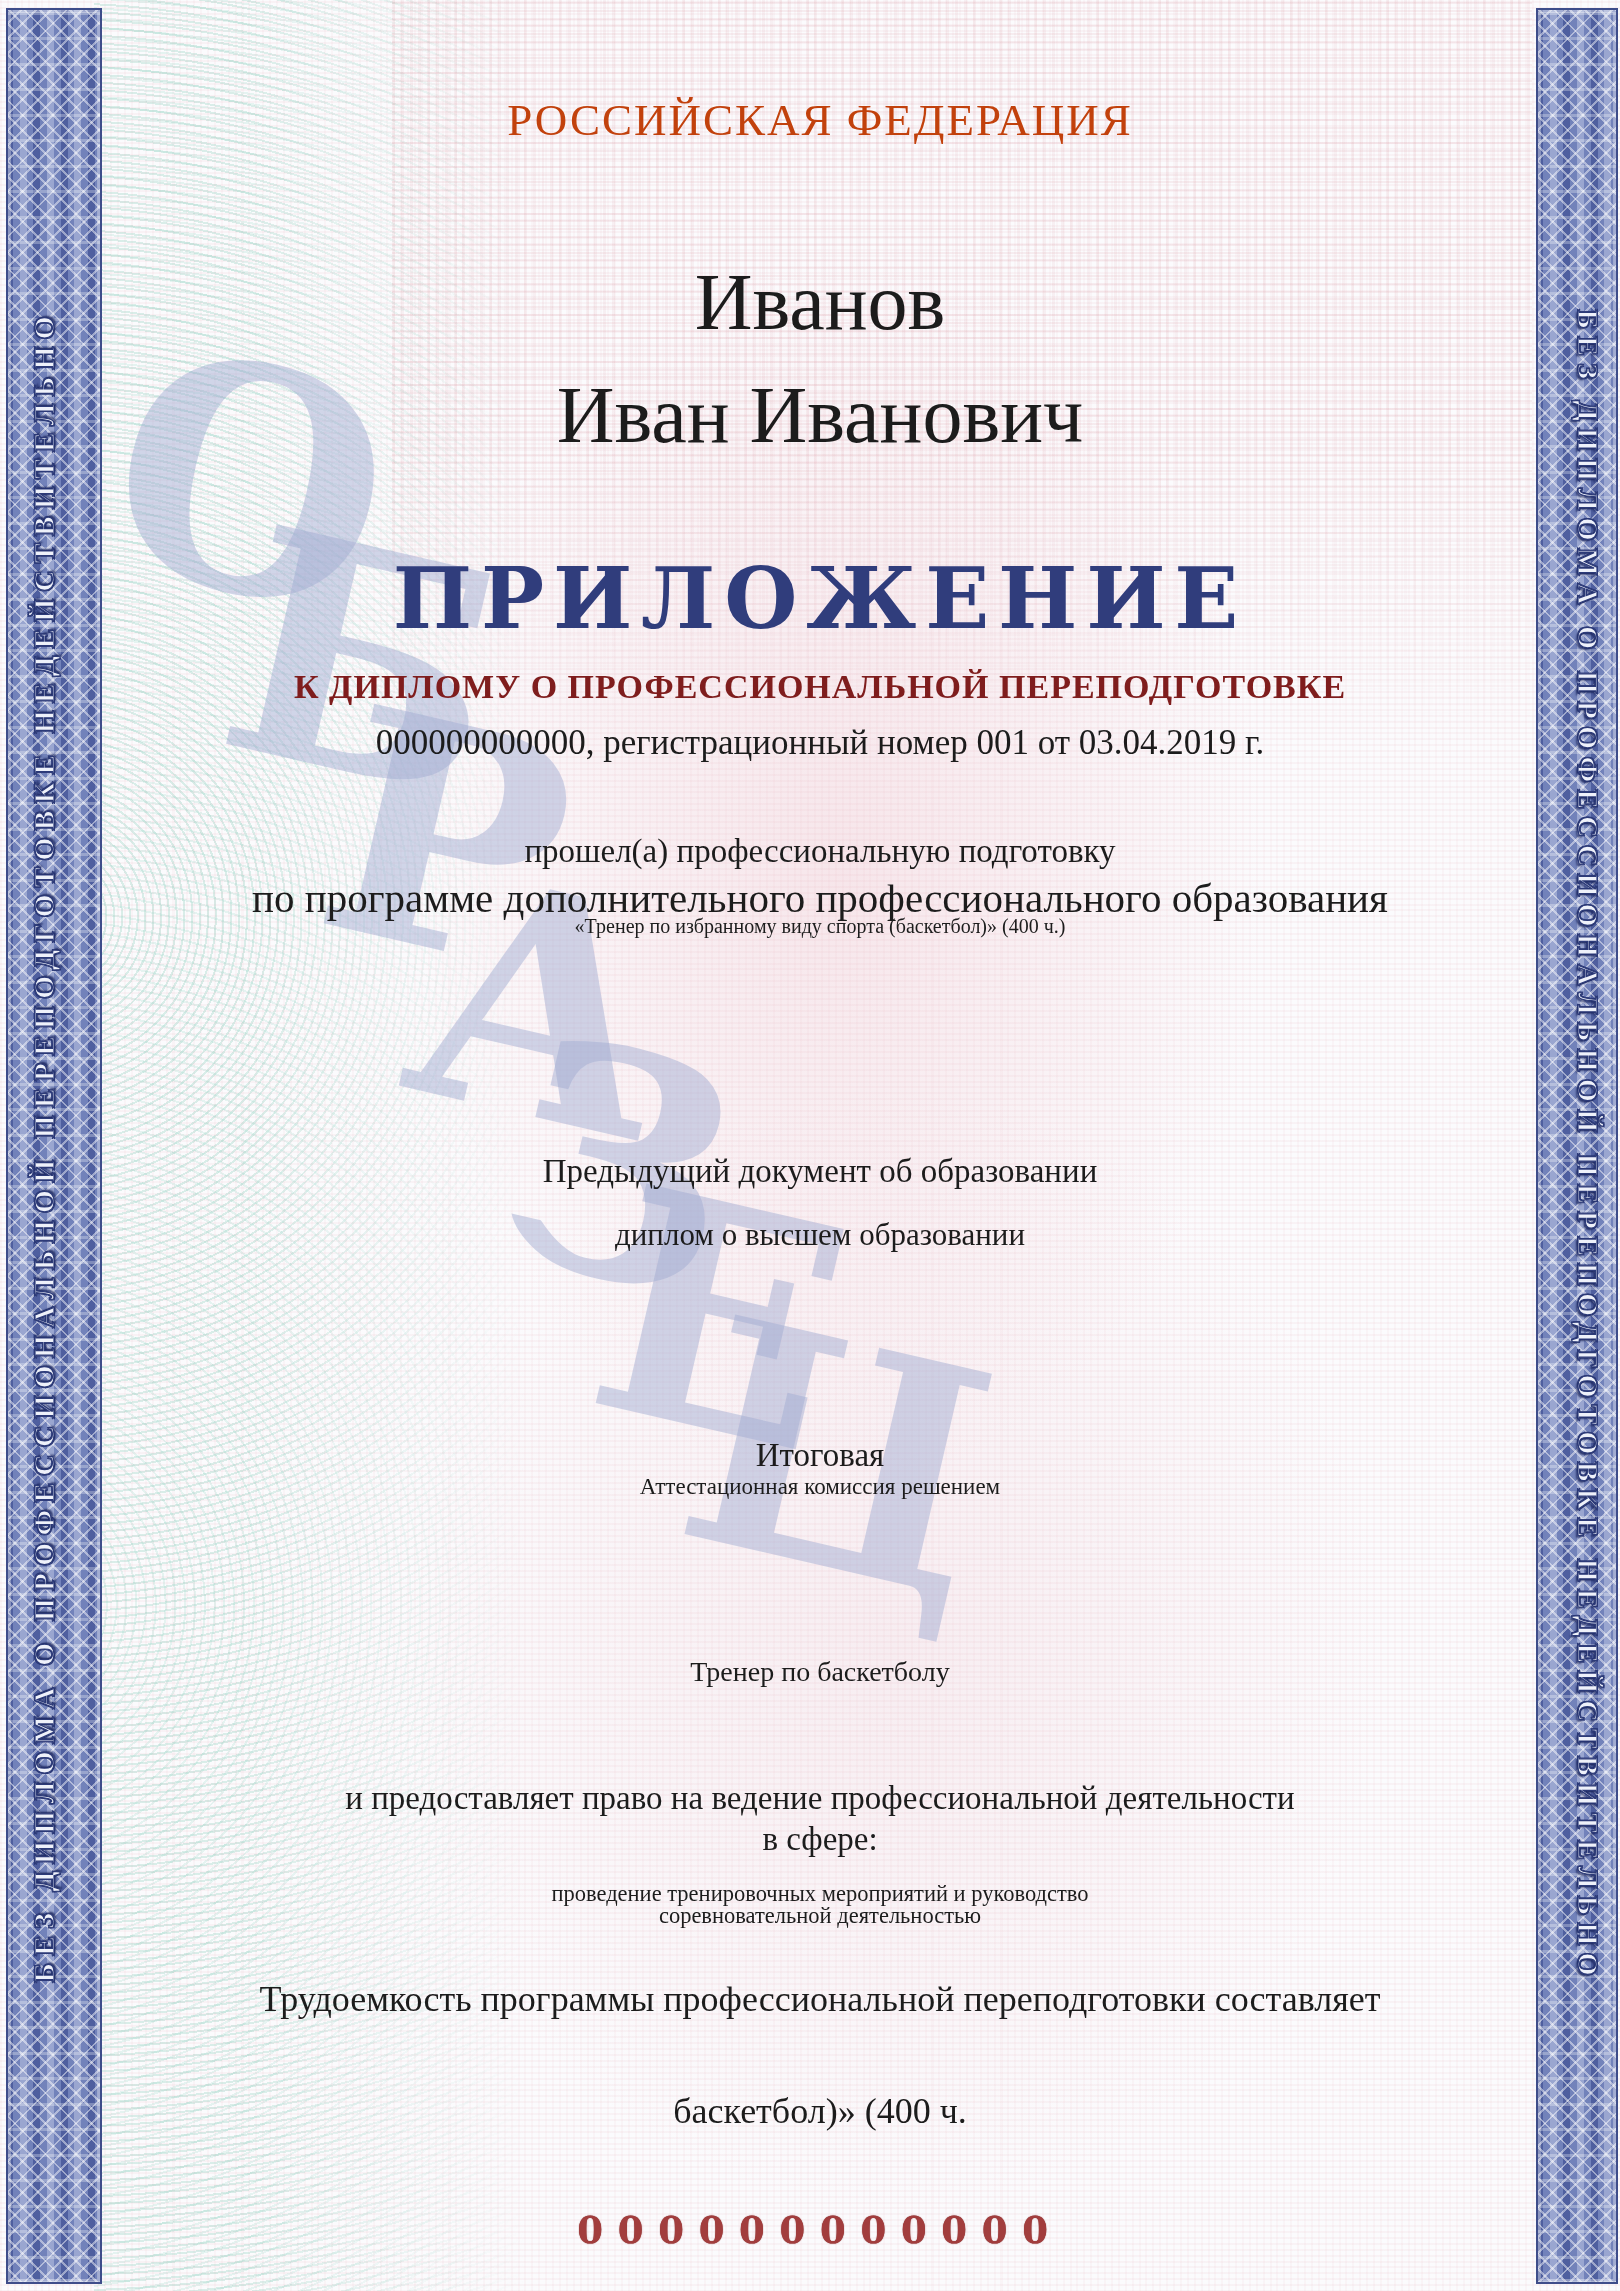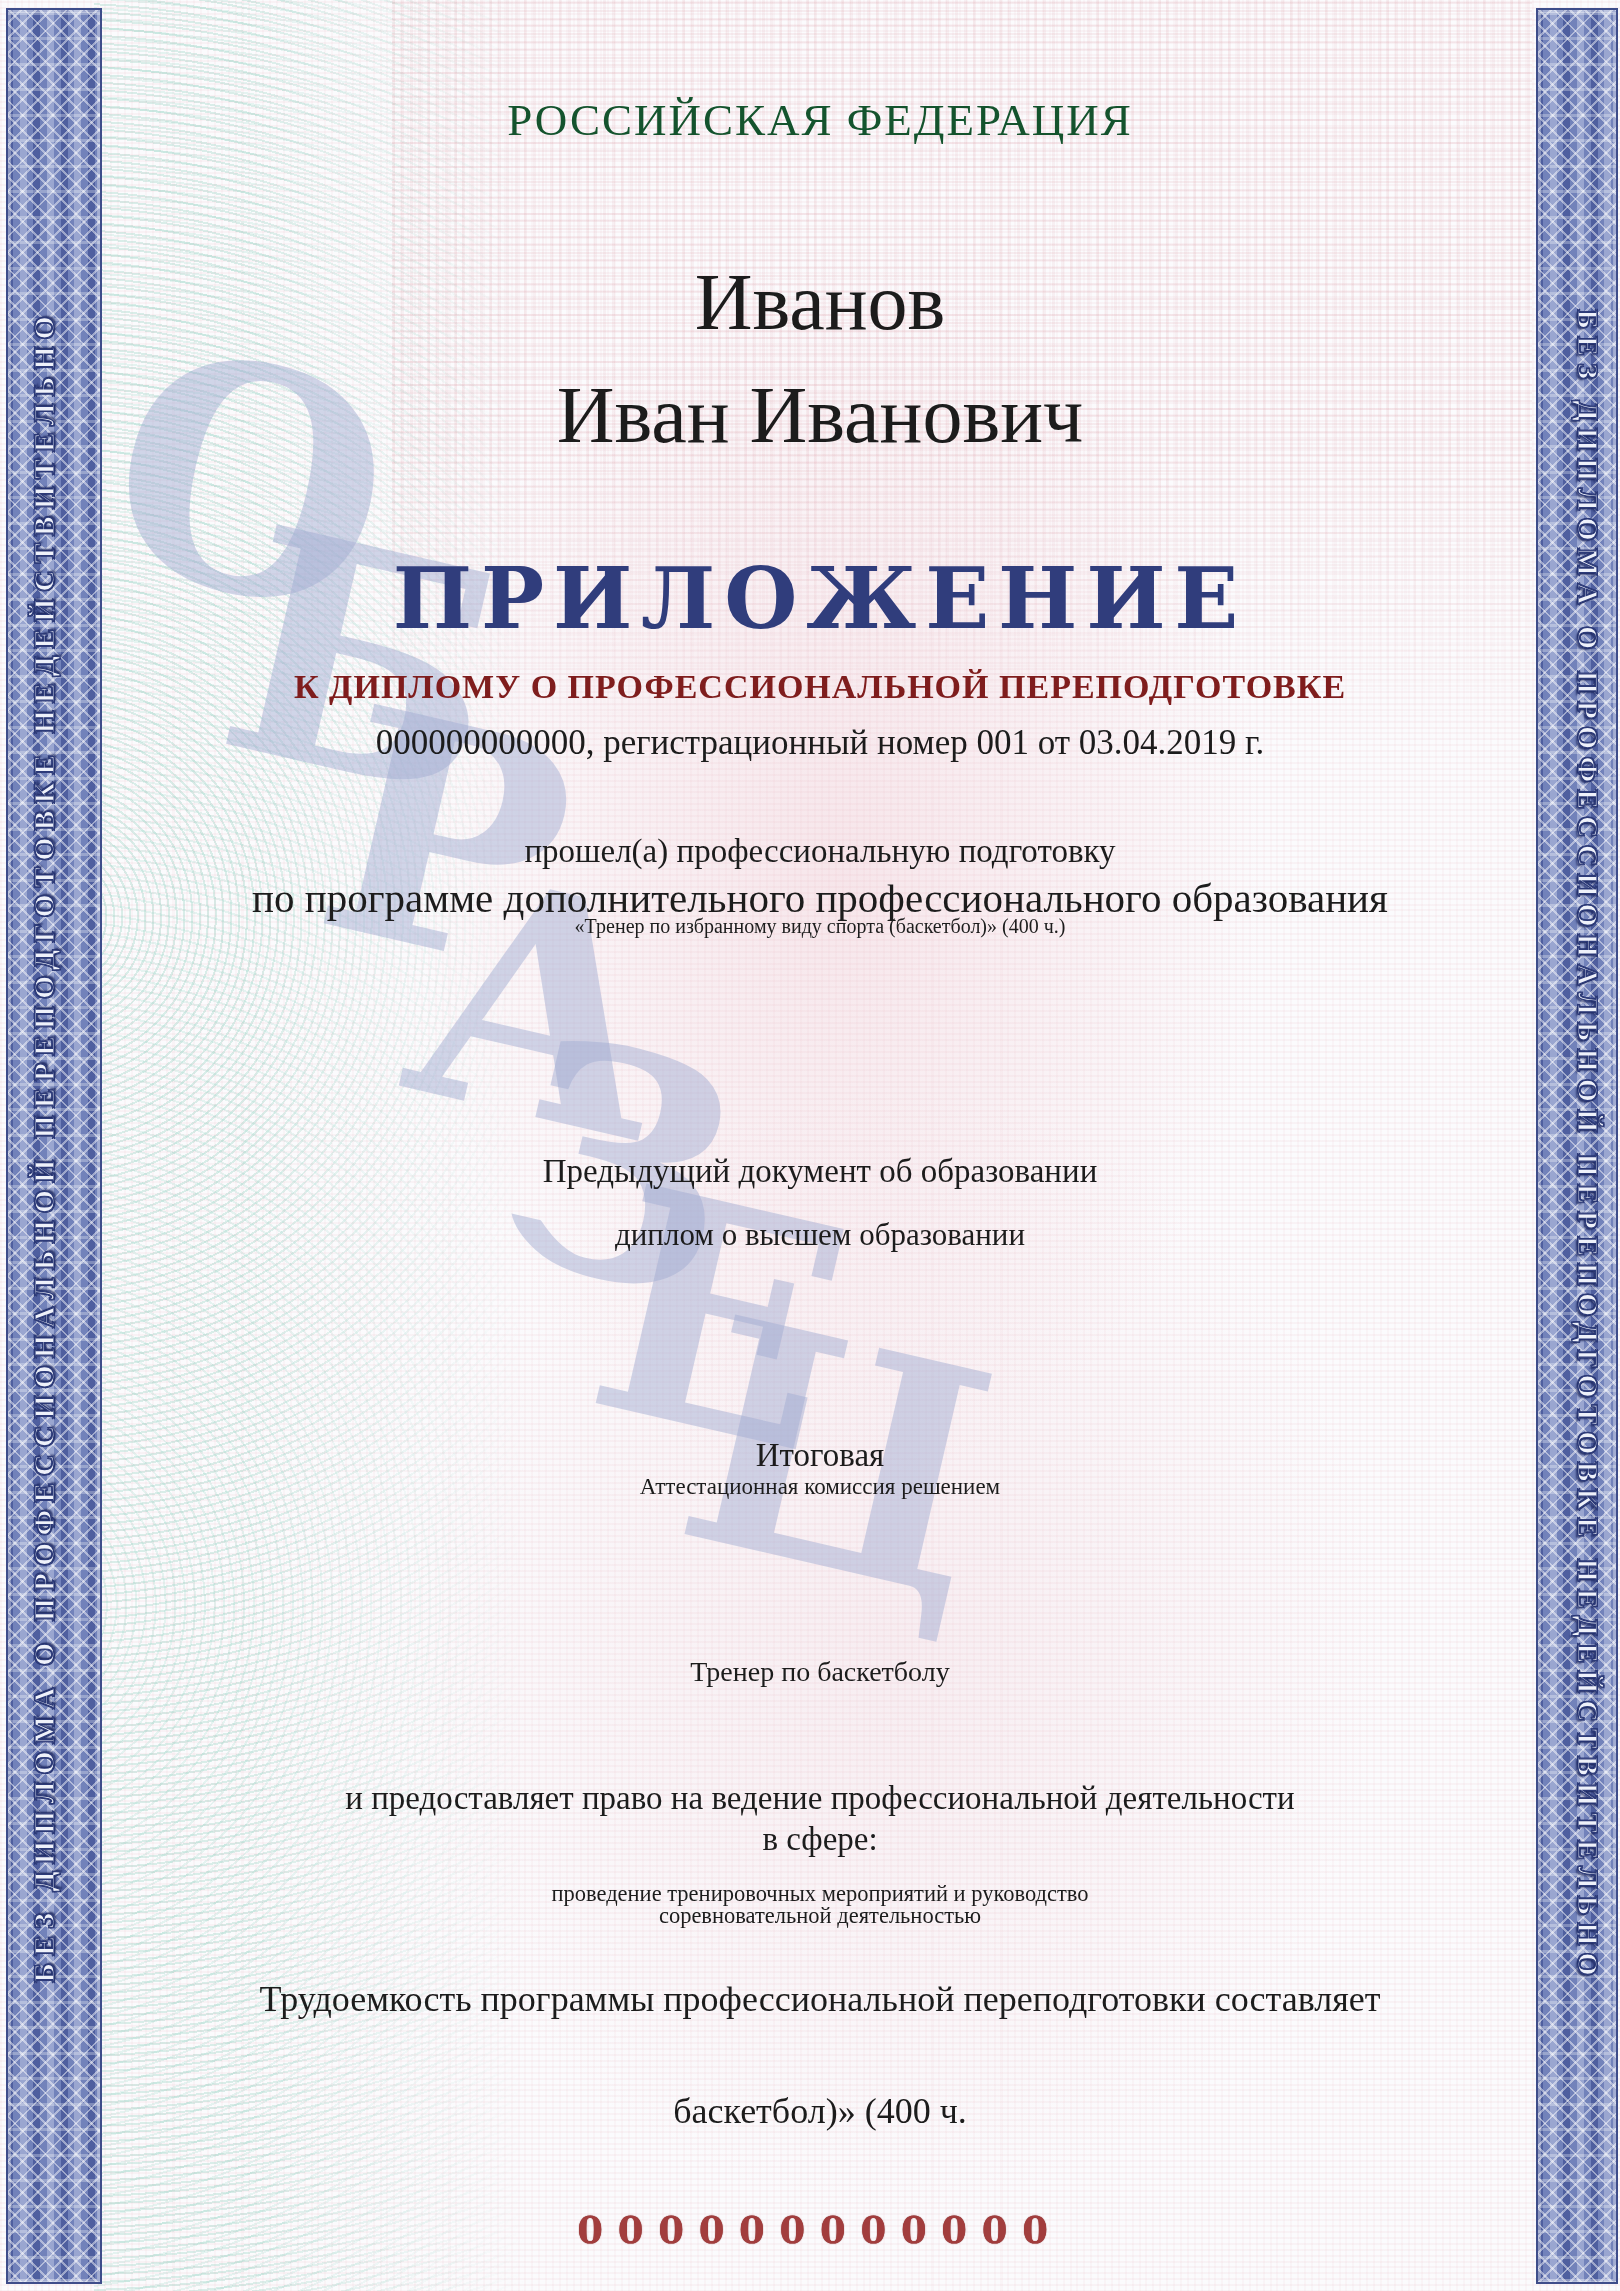--- a/index.html
+++ b/index.html
@@ -72,21 +72,21 @@
   .wm:nth-of-type(1){left:116px;top:328px;}
   .wm:nth-of-type(2){left:233px;top:510px;}
   .wm:nth-of-type(3){left:331px;top:686px;}
   .wm:nth-of-type(4){left:417px;top:853px;}
   .wm:nth-of-type(5){left:510px;top:1014px;}
   .wm:nth-of-type(6){left:603px;top:1166px;}
   .wm:nth-of-type(7){left:691px;top:1304px;}
   
   .content{position:absolute;left:110px;right:90px;top:0;bottom:0;}
   .line{position:absolute;left:0;right:0;text-align:center;white-space:nowrap;}
-  .l-country    {top:94px;  font-size:45px;letter-spacing:2px;color:#14532d;}
+  .l-country    {top:94px;  font-size:45px;letter-spacing:2px;color:#c2410c;}
   .l-surname    {top:257px; font-size:80px;}
   .l-namepat    {top:370px; font-size:80px;}
   .l-title      {top:549px; font-size:84px;font-weight:bold;letter-spacing:8.8px;color:#303d7c;
                  font-family:"DejaVu Serif",serif;}
   .l-subtitle   {top:668px; font-size:34px;font-weight:bold;letter-spacing:1px;color:#7f1d1d;}
   .l-reg        {top:723px; font-size:35px;}
   .l-tr1        {top:833px; font-size:33px;}
   .l-tr2        {top:874px; font-size:41px;}
   .l-tr3        {top:915px; font-size:20px;}
   .l-prevdoc    {top:1153px;font-size:33px;}

